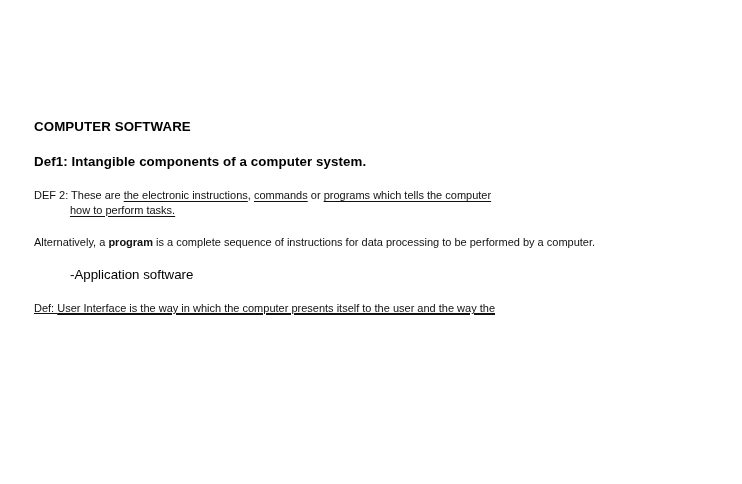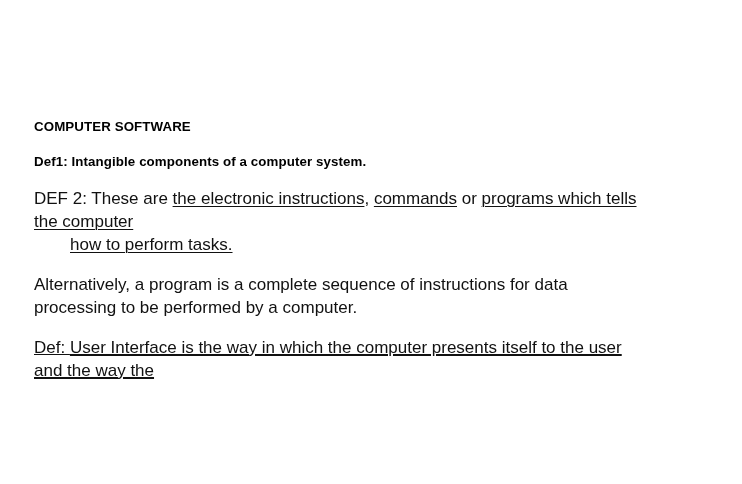--- a/index.html
+++ b/index.html
@@ -21,27 +21,27 @@
     background: #ffffff;
     box-sizing: border-box;
   }
   .doc-body {
     position: absolute;
     left: 34px;
     top: 118px;
     width: 620px;
   }
   .para {
-    font-size: 17px;
+    font-size: 11px;
     line-height: 1.35;
     margin: 8px 0 17px 0;
     color: #111111;
   }
   .bold {
-    font-weight: normal;
+    font-weight: bold;
   }
   .heading {
     font-size: 13.3px;
     font-weight: bold;
     line-height: 1.35;
     margin: 0 0 17px 0;
     letter-spacing: 0.1px;
   }
   .u {
     text-decoration: underline;
@@ -71,19 +71,20 @@
 
     <p class="heading">COMPUTER SOFTWARE</p>
 
     <p class="heading">Def1: Intangible components of a computer system.</p>
 
     <p class="para"><span>DEF 2: These are </span><span class="u">the electronic instructions</span><span>, </span><span class="u">commands</span><span> or </span><span class="u">programs which tells the computer</span><span class="wrap-line u">how to perform tasks.</span></p>
 
     <p class="para"><span>Alternatively, a </span><span class="bold">program</span><span> is a complete sequence of instructions for data processing to be performed by a computer.</span></p>
 
 
+    <p class="list-item">-Application software</p>
 
 
 
     <p class="para clipped"><span>Def: </span><span class="u">User Interface is the way in which the computer presents itself to the user and the way the</span></p>
 
   </div>
 </div>
 
 </body></html>

